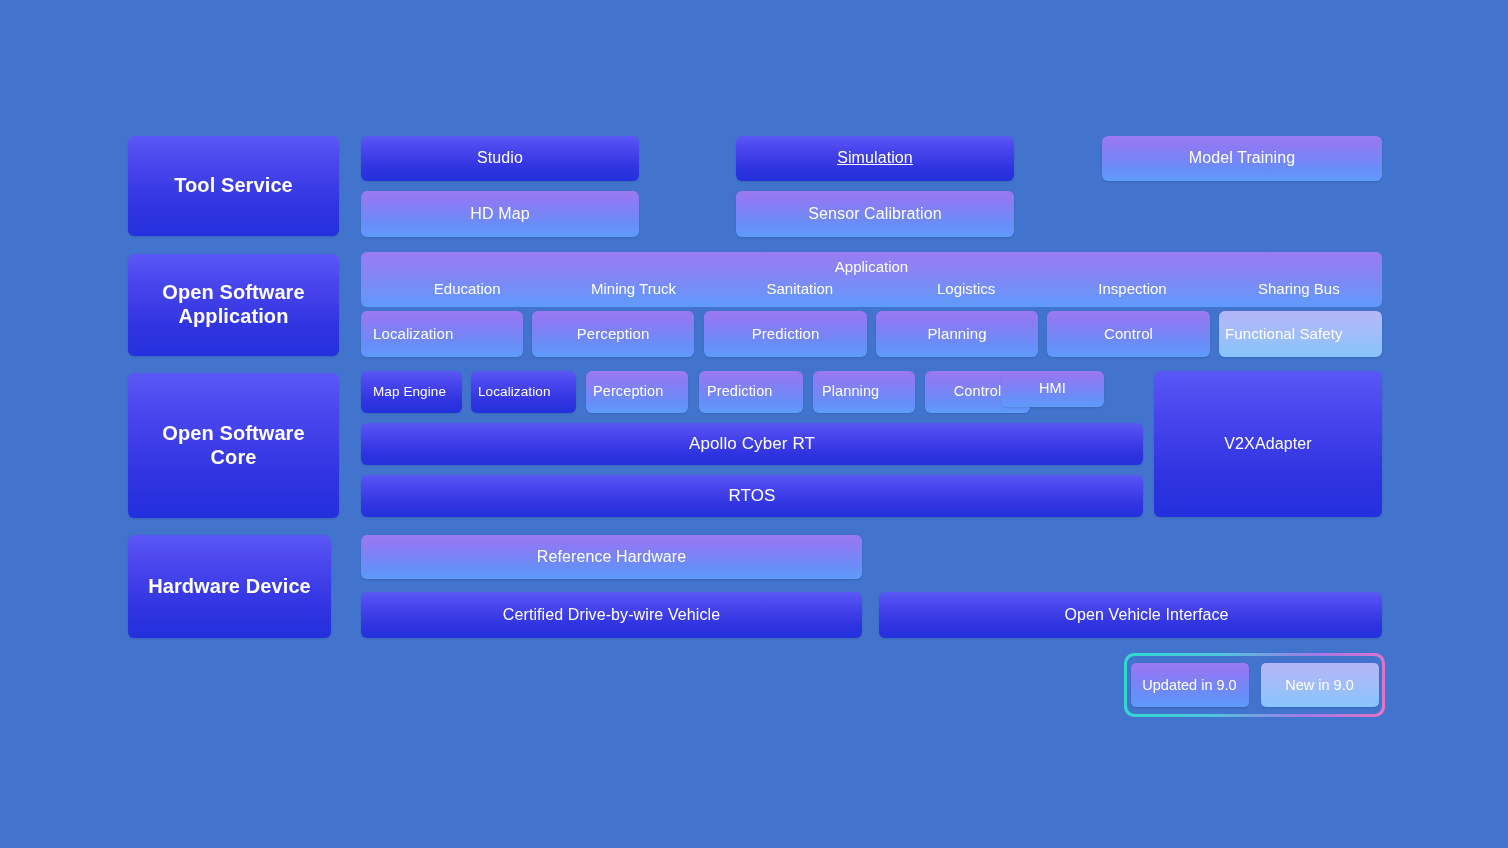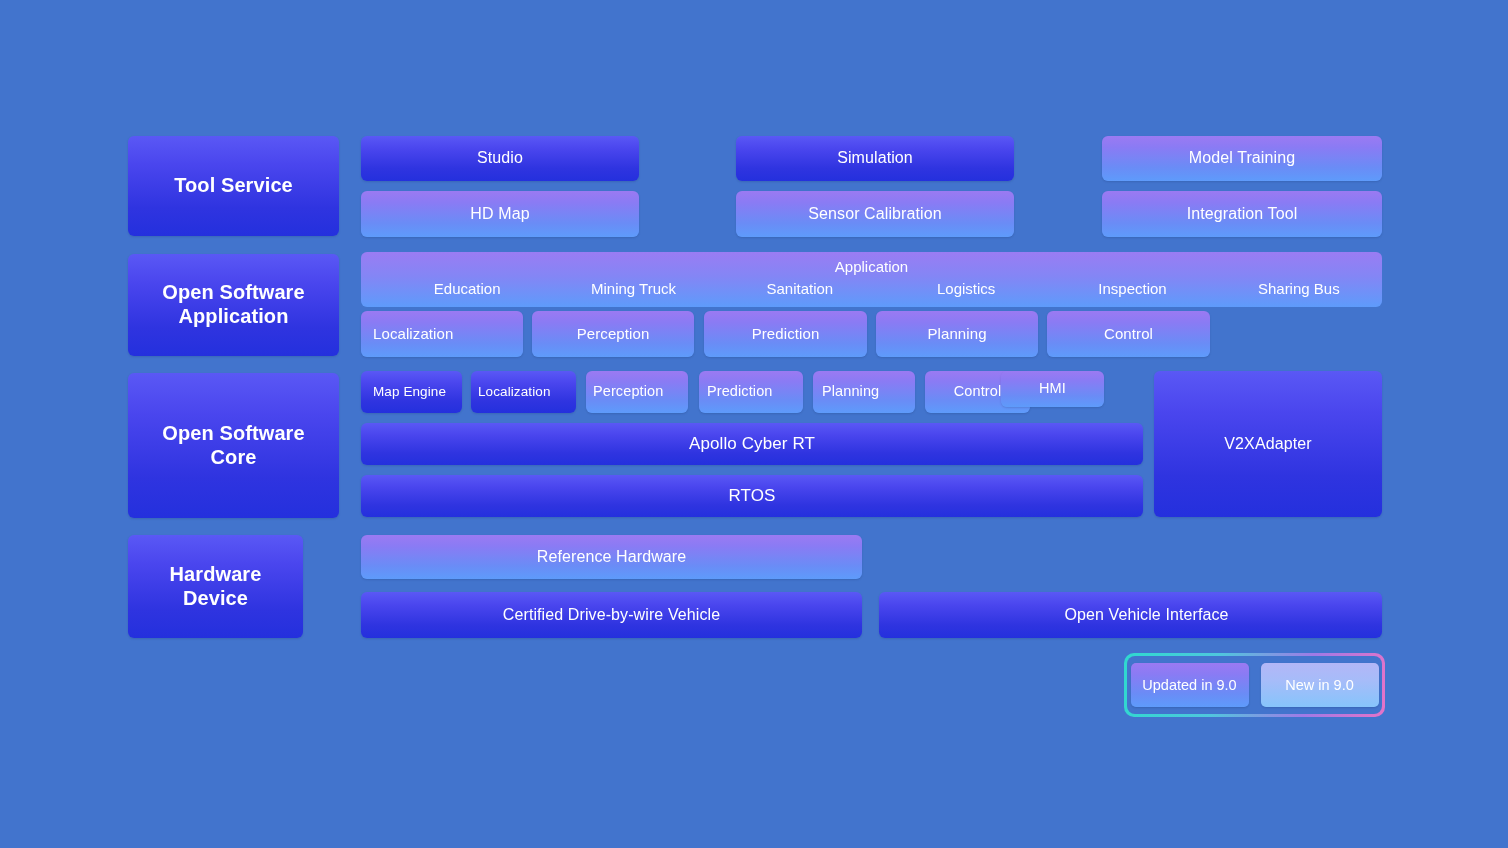--- a/index.html
+++ b/index.html
@@ -124,25 +124,24 @@
 </head>
 <body>
 
 <div class="stage">
 
   <div class="box g-dark rail" style="left:128px; top:136px; width:211px; height:100px;">Tool Service</div>
 
   <div class="box g-dark t-16" style="left:361px; top:136px; width:278px; height:45px;">Studio</div>
   <div class="box g-upd t-16" style="left:361px; top:191px; width:278px; height:46px;">HD Map</div>
 
-  <div class="box g-dark t-16" style="left:736px; top:136px; width:278px; height:45px;">Simulation</div>
+  <div class="box g-dark t-16" style="left:736px; top:136px; width:278px; height:45px;text-decoration:underline;">Simulation</div>
   <div class="box g-upd t-16" style="left:736px; top:191px; width:278px; height:46px;">Sensor Calibration</div>
 
   <div class="box g-upd t-16" style="left:1102px; top:136px; width:280px; height:45px;">Model Training</div>
-  <div class="box g-upd t-16" style="left:1102px; top:191px; width:280px; height:46px;">Integration Tool</div>
 
   <div class="box g-dark rail" style="left:128px; top:254px; width:211px; height:102px; flex-direction:column;">
     <span>Open Software</span>
     <span>Application</span>
   </div>
 
   <div class="app-band g-band" style="left:361px; top:252px; width:1021px; height:55px;">
     <div class="app-title">Application</div>
     <div class="app-cats">
       <div class="app-cat">Education</div>
@@ -152,20 +151,21 @@
       <div class="app-cat">Inspection</div>
       <div class="app-cat">Sharing Bus</div>
     </div>
   </div>
 
   <div class="box g-upd t-15 left-align" style="left:361px; top:311px; width:162px; height:46px;">Localization</div>
   <div class="box g-upd t-15" style="left:532px; top:311px; width:162px; height:46px;">Perception</div>
   <div class="box g-upd t-15" style="left:704px; top:311px; width:163px; height:46px;">Prediction</div>
   <div class="box g-upd t-15" style="left:876px; top:311px; width:162px; height:46px;">Planning</div>
   <div class="box g-upd t-15" style="left:1047px; top:311px; width:163px; height:46px;">Control</div>
+  <div class="box g-new t-15 left-align" style="left:1219px; top:311px; width:163px; height:46px; padding-left:6px;">Functional Safety</div>
 
   <div class="box g-dark rail" style="left:128px; top:373px; width:211px; height:145px; flex-direction:column;">
     <span>Open Software</span>
     <span>Core</span>
   </div>
 
   <div class="box g-dark t-13 left-align" style="left:361px; top:371px; width:101px; height:42px; padding-left:12px;">Map Engine</div>
   <div class="box g-dark t-13 left-align" style="left:471px; top:371px; width:105px; height:42px; padding-left:7px;">Localization</div>
   <div class="box g-upd t-14 left-align" style="left:586px; top:371px; width:102px; height:42px; padding-left:7px;">Perception</div>
   <div class="box g-upd t-14 left-align" style="left:699px; top:371px; width:104px; height:42px; padding-left:8px;">Prediction</div>
@@ -174,21 +174,21 @@
   <div class="box g-upd t-14" style="left:1001px; top:371px; width:103px; height:36px;">HMI</div>
 
   <div class="box g-dark t-17" style="left:361px; top:423px; width:782px; height:42px;">Apollo Cyber RT</div>
   <div class="box g-dark t-17" style="left:361px; top:475px; width:782px; height:42px;">RTOS</div>
 
   <div class="box g-dark t-16" style="left:1154px; top:371px; width:228px; height:146px; flex-direction:row;">
     <span>V2X</span>
     <span>Adapter</span>
   </div>
 
-  <div class="box g-dark rail" style="left:128px; top:535px; width:175px; height:103px;">Hardware Device</div>
+  <div class="box g-dark rail" style="left:128px; top:535px; width:203px; height:103px;">Hardware Device</div>
 
   <div class="box g-upd t-16" style="left:361px; top:535px; width:501px; height:44px;">Reference Hardware</div>
   <div class="box g-dark t-16" style="left:361px; top:592px; width:501px; height:46px;">Certified Drive-by-wire Vehicle</div>
 
   <div class="box g-dark t-16" style="left:879px; top:592px; width:503px; height:46px;padding-left:32px;">Open Vehicle Interface</div>
 
   <div class="legend" style="left:1124px; top:653px; width:261px; height:64px;">
     <div class="legend-inner">
       <div class="legend-chip g-upd">Updated in 9.0</div>
       <div class="legend-chip g-new">New in 9.0</div>

